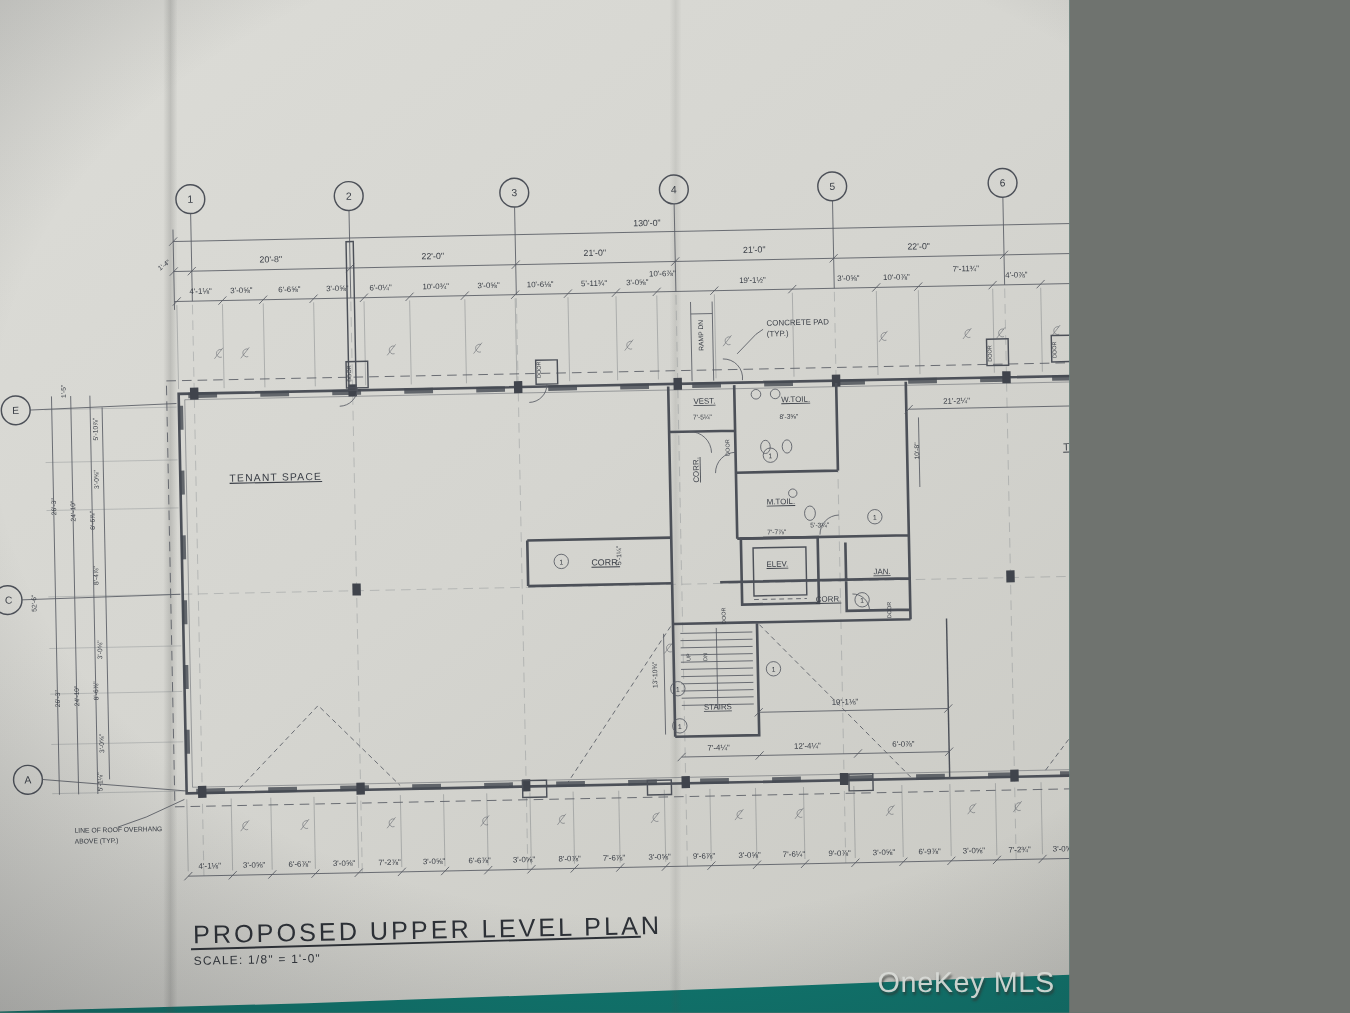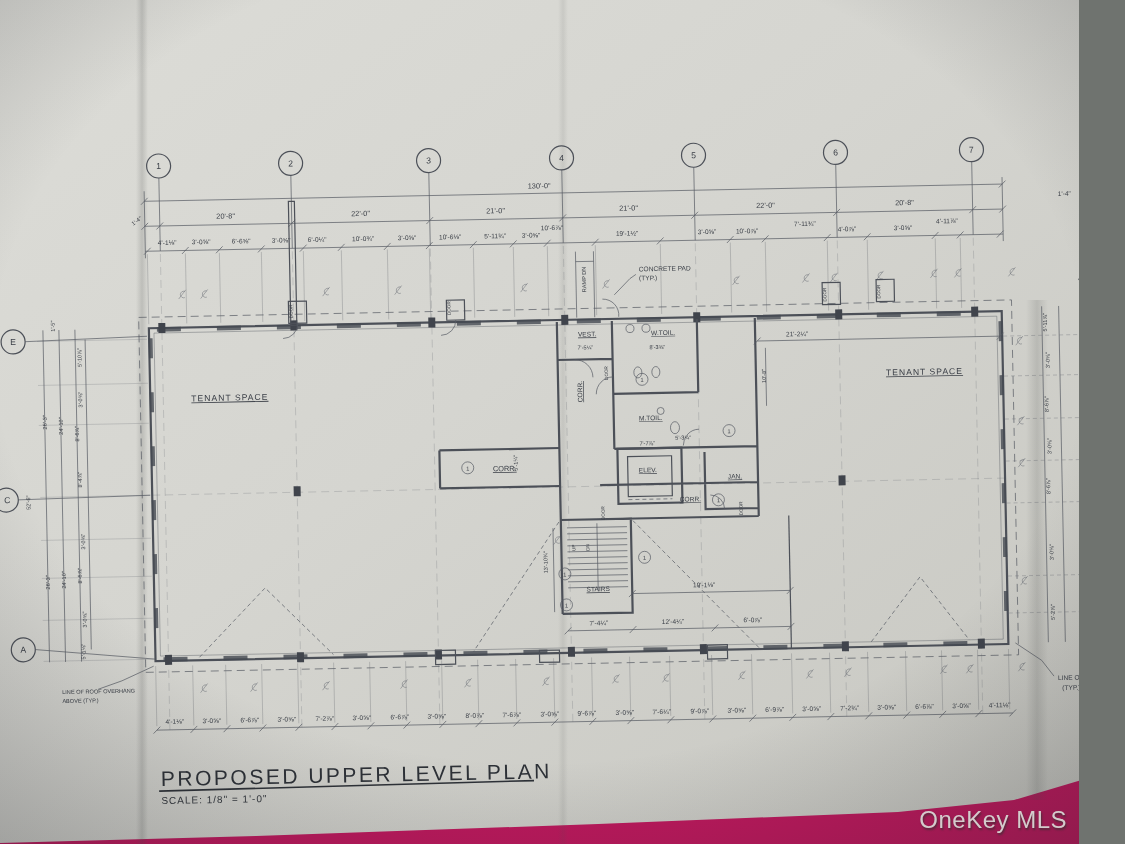--- a/index.html
+++ b/index.html
@@ -1,16 +1,16 @@
 <!DOCTYPE html>
 <html><head>
 <meta charset="utf-8">
 <style>
   html,body{margin:0;padding:0;background:#6f736f;}
-  .stage{position:relative;width:1079px;height:844px;overflow:hidden;background:#be185d;
+  .stage{position:relative;width:891px;height:844px;overflow:hidden;background:#0f766e;
          font-family:"Liberation Sans",sans-serif;}
   svg{position:absolute;left:0;top:0;}
   svg text{fill:#3c4048;font-family:"Liberation Sans",sans-serif;}
   .s1{stroke:#4c5058;stroke-width:2.2;fill:none}
   .s2{stroke:#4c5058;stroke-width:1.2;fill:none}
   .s3{stroke:#565a62;stroke-width:.7;fill:none}
   .s4{stroke:#5e626a;stroke-width:.45;fill:none}
   .dash{stroke-dasharray:8 5}
   .dashS{stroke-dasharray:4 3}
   .f4{font-size:4.6px}.f5{font-size:5.6px}.f6{font-size:6.6px}.f7{font-size:7.4px}

